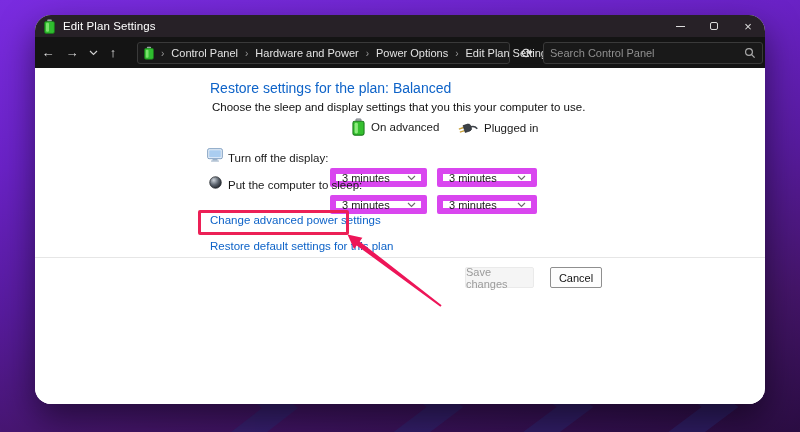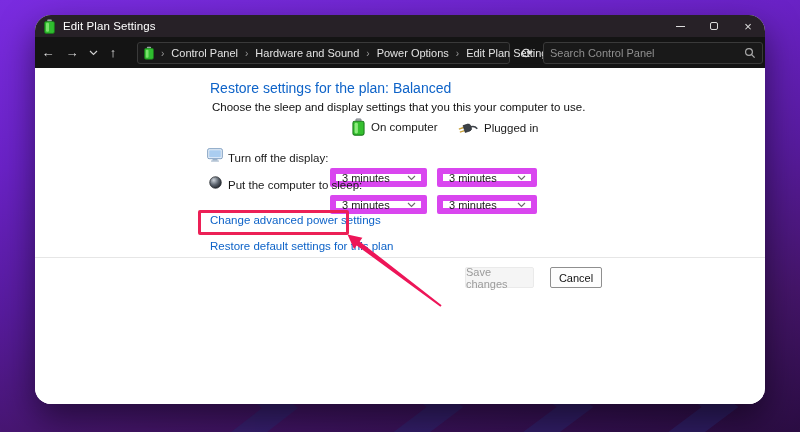--- a/index.html
+++ b/index.html
@@ -149,21 +149,21 @@
         <svg width="10" height="14" viewBox="0 0 11 15">
           <rect x="3.2" y="0.6" width="4.6" height="2.4" rx="0.8" fill="#a7adb4"></rect>
           <rect x="0.6" y="2.4" width="9.8" height="12" rx="1.6" fill="#2fbd2f" stroke="#1b7a1b" stroke-width="0.8"></rect>
           <rect x="2" y="3.8" width="3" height="9" rx="1.2" fill="#8cea7c" opacity="0.8"></rect>
         </svg>
       </span>
       <div class="crumbs">
         <span class="crumb-sep">›</span>
         <span>Control Panel</span>
         <span class="crumb-sep">›</span>
-        <span>Hardware and Sound</span>
+        <span>Hardware and Power</span>
         <span class="crumb-sep">›</span>
         <span>Power Options</span>
         <span class="crumb-sep">›</span>
         <span>Edit Plan Settings</span>
       </div>
       <span class="addr-chevron">
         <svg width="9" height="6" viewBox="0 0 9 6">
             <polyline points="1,1 4.5,4.5 8,1" fill="none" stroke="#bdbdbd" stroke-width="1.2"></polyline>
           </svg>
       </span>
@@ -187,21 +187,21 @@
     <div class="page-subheading">Choose the sleep and display settings that you this your computer to use.</div>
 
     <div class="col-header col-battery">
       <span style="display:flex;">
         <svg width="13" height="18" viewBox="0 0 11 15">
           <rect x="3.2" y="0.6" width="4.6" height="2.2" rx="0.8" fill="#a7adb4" stroke="#6f7479" stroke-width="0.5"></rect>
           <rect x="0.8" y="2.6" width="9.4" height="11.8" rx="1.6" fill="#35c02f" stroke="#1e7d1e" stroke-width="0.9"></rect>
           <rect x="2.2" y="4" width="2.8" height="9" rx="1.2" fill="#97ef86" opacity="0.9"></rect>
         </svg>
       </span>
-      <span>On computer</span>
+      <span>On advanced</span>
     </div>
 
     <div class="col-header col-plugged">
       <span style="display:flex;">
         <svg width="20" height="13" viewBox="0 0 20 13">
           <g transform="rotate(-18 10 7)">
             <line x1="1" y1="5.2" x2="6" y2="5.2" stroke="#c9a23c" stroke-width="1.4"></line>
             <line x1="1" y1="8.4" x2="6" y2="8.4" stroke="#c9a23c" stroke-width="1.4"></line>
             <path d="M6 3.2 L11 3.2 Q13.4 3.2 13.4 6.8 Q13.4 10.4 11 10.4 L6 10.4 Z" fill="#3c4148" stroke="#23262b" stroke-width="0.6"></path>
             <path d="M13.2 6.8 Q17 6.8 18.6 10.5" fill="none" stroke="#3c4148" stroke-width="1.6"></path>

